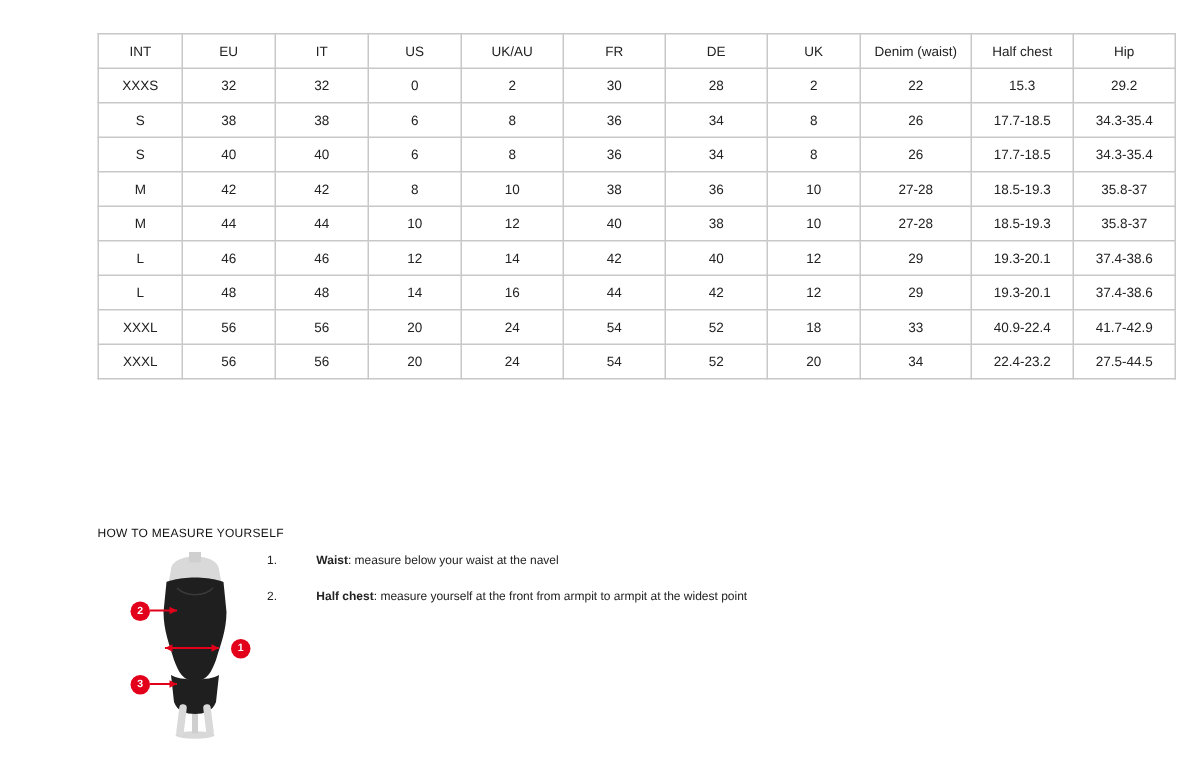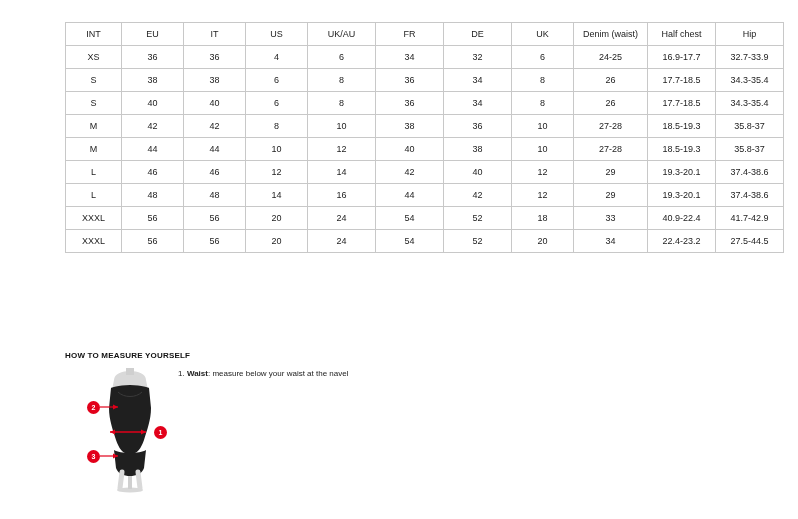--- a/index.html
+++ b/index.html
@@ -61,21 +61,21 @@
   col.c8 { width: 74px; }
   col.c9 { width: 68px; }
   col.c10 { width: 68px; }
 
   
   .measure-title {
     position: absolute;
     left: 65px;
     top: 351px;
     font-size: 8px;
-    font-weight: bold;
+    font-weight: normal;
     letter-spacing: 0.2px;
     color: #111;
   }
   .figure-area {
     position: absolute;
     left: 78px;
     top: 368px;
     width: 100px;
     height: 125px;
   }
@@ -86,20 +86,21 @@
     width: 460px;
   }
   .instructions .line {
     font-size: 8px;
     color: #222;
     margin-bottom: 13px;
     line-height: 11px;
   }
   .instructions .line b {
     font-weight: bold;
+    margin-left: 24px;
   }
   .num-badge {
     position: absolute;
     width: 13px;
     height: 13px;
     border-radius: 50%;
     background: #e2001a;
     color: #fff;
     font-size: 7px;
     font-weight: bold;
@@ -139,31 +140,31 @@
           <th>FR</th>
           <th>DE</th>
           <th>UK</th>
           <th>Denim (waist)</th>
           <th>Half chest</th>
           <th>Hip</th>
         </tr>
       </thead>
       <tbody>
         <tr>
-          <td>XS</td>
-          <td>36</td>
-          <td>36</td>
-          <td>4</td>
-          <td>6</td>
-          <td>34</td>
+          <td>XXXS</td>
           <td>32</td>
-          <td>6</td>
-          <td>24-25</td>
-          <td>16.9-17.7</td>
-          <td>32.7-33.9</td>
+          <td>32</td>
+          <td>0</td>
+          <td>2</td>
+          <td>30</td>
+          <td>28</td>
+          <td>2</td>
+          <td>22</td>
+          <td>15.3</td>
+          <td>29.2</td>
         </tr>
         <tr>
           <td>S</td>
           <td>38</td>
           <td>38</td>
           <td>6</td>
           <td>8</td>
           <td>36</td>
           <td>34</td>
           <td>8</td>
@@ -302,15 +303,19 @@
     <div class="num-badge" style="left:76px; top:58px;">1</div>
     <div class="num-badge" style="left:9px; top:33px;">2</div>
     <div class="num-badge" style="left:9px; top:82px;">3</div>
   </div>
 
   <div class="instructions">
     <div class="line">
       <span>1.</span>
       <b>Waist</b><span>: measure below your waist at the navel</span>
     </div>
+    <div class="line">
+      <span>2.</span>
+      <b>Half chest</b><span>: measure yourself at the front from armpit to armpit at the widest point</span>
+    </div>
   </div>
 
 </div>
 
 </body></html>

